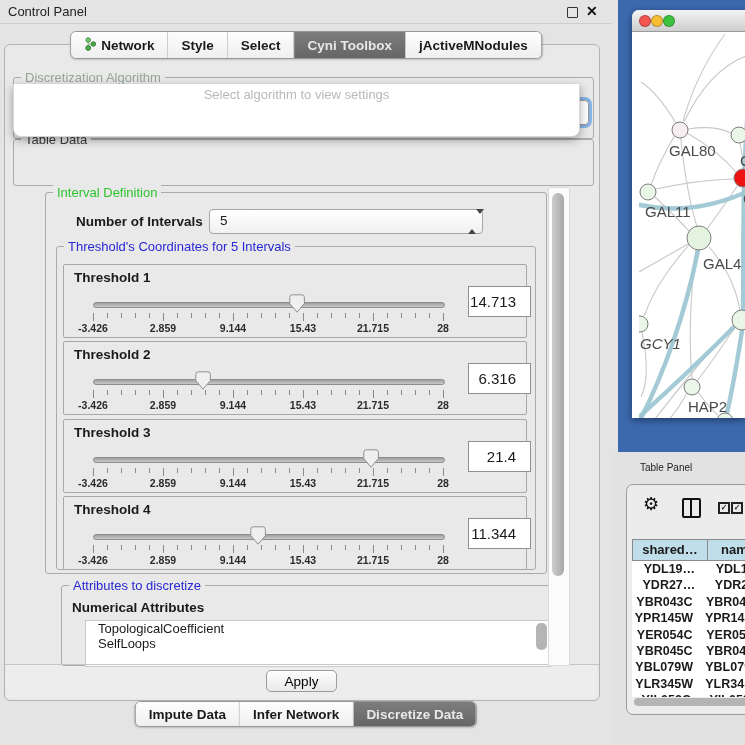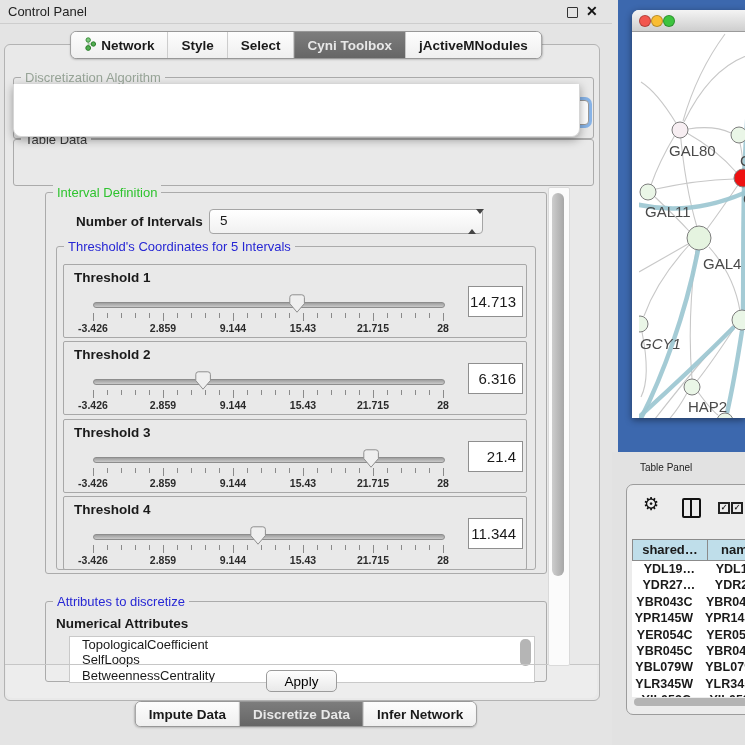--- a/index.html
+++ b/index.html
@@ -50,22 +50,22 @@
   #thresholds{position:absolute;left:6px;top:17px;width:466px;height:300px;}
   .thr-box{position:absolute;left:0;width:462px;height:72px;background:#e9e9e9;border:1px solid #a8a8a8;border-radius:2px;}
   .thr-label{position:absolute;left:10px;top:5px;font-size:13.5px;font-weight:700;}
   .track{position:absolute;left:29px;top:37px;width:350px;height:4px;border-radius:3px;
          background:linear-gradient(#9e9e9e,#cacaca);border:1px solid #8d8d8d;}
   .handle{position:absolute;top:29px;z-index:2;}
   .tick{position:absolute;width:1px;background:#8a8a8a;top:48px;}
   .tick.major{height:8px;} .tick.minor{height:5px;}
   .ticklab{position:absolute;top:57px;transform:translateX(-50%);font-size:10.5px;font-weight:700;color:#2b2b2b;}
   .vbox{position:absolute;left:404px;top:21px;width:47px;height:29px;background:#fff;border:1px solid #8f8f8f;
-        font-size:15px;text-align:right;line-height:29px;padding-right:6px;}
-  .attr-group{left:45px;top:585px;width:500px;height:79px;margin-top:16px;}
+        font-size:15px;text-align:right;line-height:29px;padding-right:14px;}
+  .attr-group{left:61px;top:585px;width:500px;height:79px;}
   .attr-title{position:absolute;left:10px;top:14px;font-size:13.5px;font-weight:700;}
   .attr-list{position:absolute;left:23px;top:34px;width:464px;height:45px;background:#fff;border:1px solid #c9c9c9;overflow:hidden;}
   .attr-item{font-size:13px;height:15.3px;line-height:15.3px;padding-left:12px;}
   .list-thumb{position:absolute;right:3px;top:2px;width:11px;height:27px;border-radius:5px;background:#b5b5b5;}
   .sep{position:absolute;left:5px;top:664px;width:594px;height:1px;background:#c6c6c6;}
   .apply{position:absolute;left:266px;top:670px;width:71px;height:22px;border:1px solid #9b9b9b;border-radius:5px;
          background:linear-gradient(#fefefe,#e9e9e9);font-size:13.5px;font-family:inherit;}
   .vscroll{position:absolute;left:548px;top:187px;width:20px;height:477px;background:#fbfbfb;border:1px solid #dadada;border-radius:2px;}
   .vthumb{position:absolute;left:3px;top:5px;width:12px;height:383px;border-radius:6px;background:linear-gradient(90deg,#cdcdcd,#a7a7a7);}
   
@@ -139,20 +139,21 @@
           <span>jActiveMNodules</span>
         </div>
       </div>
 
     <div class="group da-group">
       <span class="glabel gray">Discretization Algorithm</span>
     </div>
     <div class="combo-frag"></div>
 
     <div class="popup">
+      <div class="ph">Select algorithm to view settings</div>
     </div>
 
     <div class="group td-group">
       <span class="glabel dark">Table Data</span>
     </div>
 
     <div class="group int-group">
       <span class="glabel green">Interval Definition</span>
       <span class="noi-label">Number of Intervals</span>
       <div class="combo noi-combo">
@@ -326,40 +327,39 @@
       </div>
     </div>
 
     <div class="group attr-group">
       <span class="glabel blue">Attributes to discretize</span>
       <div class="attr-title">Numerical Attributes</div>
       <div class="attr-list" id="attr-list">
         <div class="list-thumb"></div>
       <div class="attr-item">TopologicalCoefficient</div>
           <div class="attr-item">SelfLoops</div>
-          <div class="attr-item">BetweennessCentrality</div>
         </div>
     </div>
 
     <div class="sep"></div>
     <button class="apply">Apply</button>
 
     <div class="vscroll">
       <div class="vthumb"></div>
     </div>
 
     <div class="tabs bottom-tabs" id="bottom-tabs">
         <div class="tab">
           <span>Impute Data</span>
         </div>
+        <div class="tab">
+          <span>Infer Network</span>
+        </div>
         <div class="tab sel">
           <span>Discretize Data</span>
-        </div>
-        <div class="tab">
-          <span>Infer Network</span>
         </div>
       </div>
   </section>
 
   <section class="netwin">
     <div class="inwin">
       <div class="wt">
         <span class="light l-red"></span>
         <span class="light l-yel"></span>
         <span class="light l-grn"></span>

